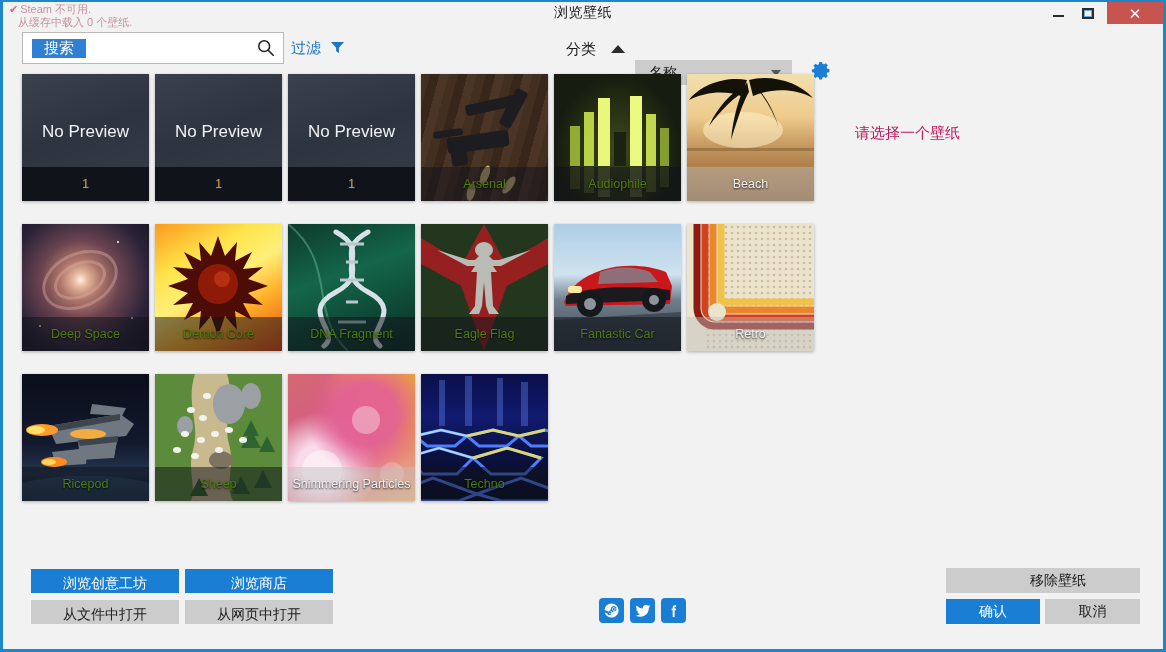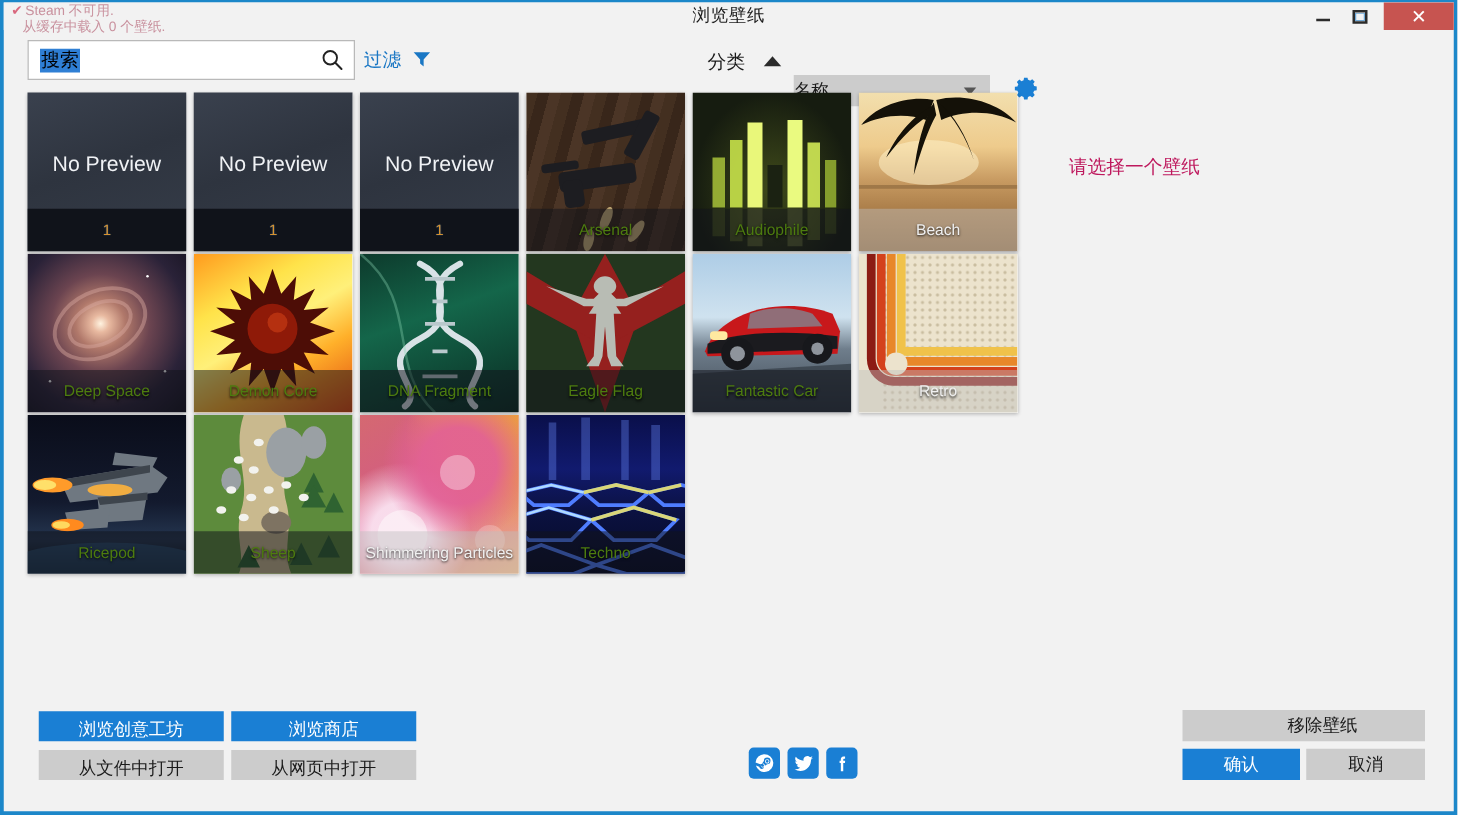--- a/index.html
+++ b/index.html
@@ -66,21 +66,21 @@
     position: absolute; left: 0; top: 24px; right: 0; height: 44px;
   }
   #searchbox {
     position: absolute; left: 19px; top: 6px;
     width: 262px; height: 32px;
     background: #fff; border: 1px solid #b9b9b9;
     display: flex; align-items: center;
   }
   #search-input-text {
     margin-left: 9px; font-size: 15px;
-    background: #2f7fd4; color: #000000; padding: 0 1px;
+    background: #2f7fd4; color: #ffffff; padding: 0 12px;
   }
   #search-icon {
     position: absolute; right: 8px; top: 6px;
     width: 18px; height: 18px;
   }
   #filter-label {
     position: absolute; left: 288px; top: 13px;
     font-size: 15px; color: #1a77c4;
   }
   #filter-icon {
@@ -98,41 +98,41 @@
     border-right: 7px solid transparent;
     border-bottom: 8px solid #2b2b2b;
   }
   #sortselect {
     position: absolute; left: 632px; top: 34px;
     width: 157px; height: 25px;
     background: #cccccc; border: none;
     display: flex; align-items: center;
   }
   #sortselect-label {
-    font-size: 14px; color: #1a1a1a;
+    margin-left: 14px; font-size: 14px; color: #1a1a1a;
   }
   #sortselect-caret {
     position: absolute; right: 11px; top: 10px;
     width: 0; height: 0;
     border-left: 5px solid transparent;
     border-right: 5px solid transparent;
     border-top: 6px solid #555;
   }
   #gear-icon {
     position: absolute; left: 808px; top: 34px;
     width: 21px; height: 21px;
   }
 
   
   #grid {
     position: absolute; left: 19px; top: 72px;
     width: 812px; height: 400px;
     display: flex; flex-wrap: wrap;
     align-content: flex-start;
-    gap: 2px 6px;
+    gap: 23px 6px;
   }
   .tile {
     position: relative;
     width: 127px; height: 127px;
     overflow: hidden;
     box-shadow: 0 1px 3px rgba(0,0,0,.28);
     cursor: pointer;
   }
   .tile .art { position: absolute; inset: 0; }
   .tile .label {

